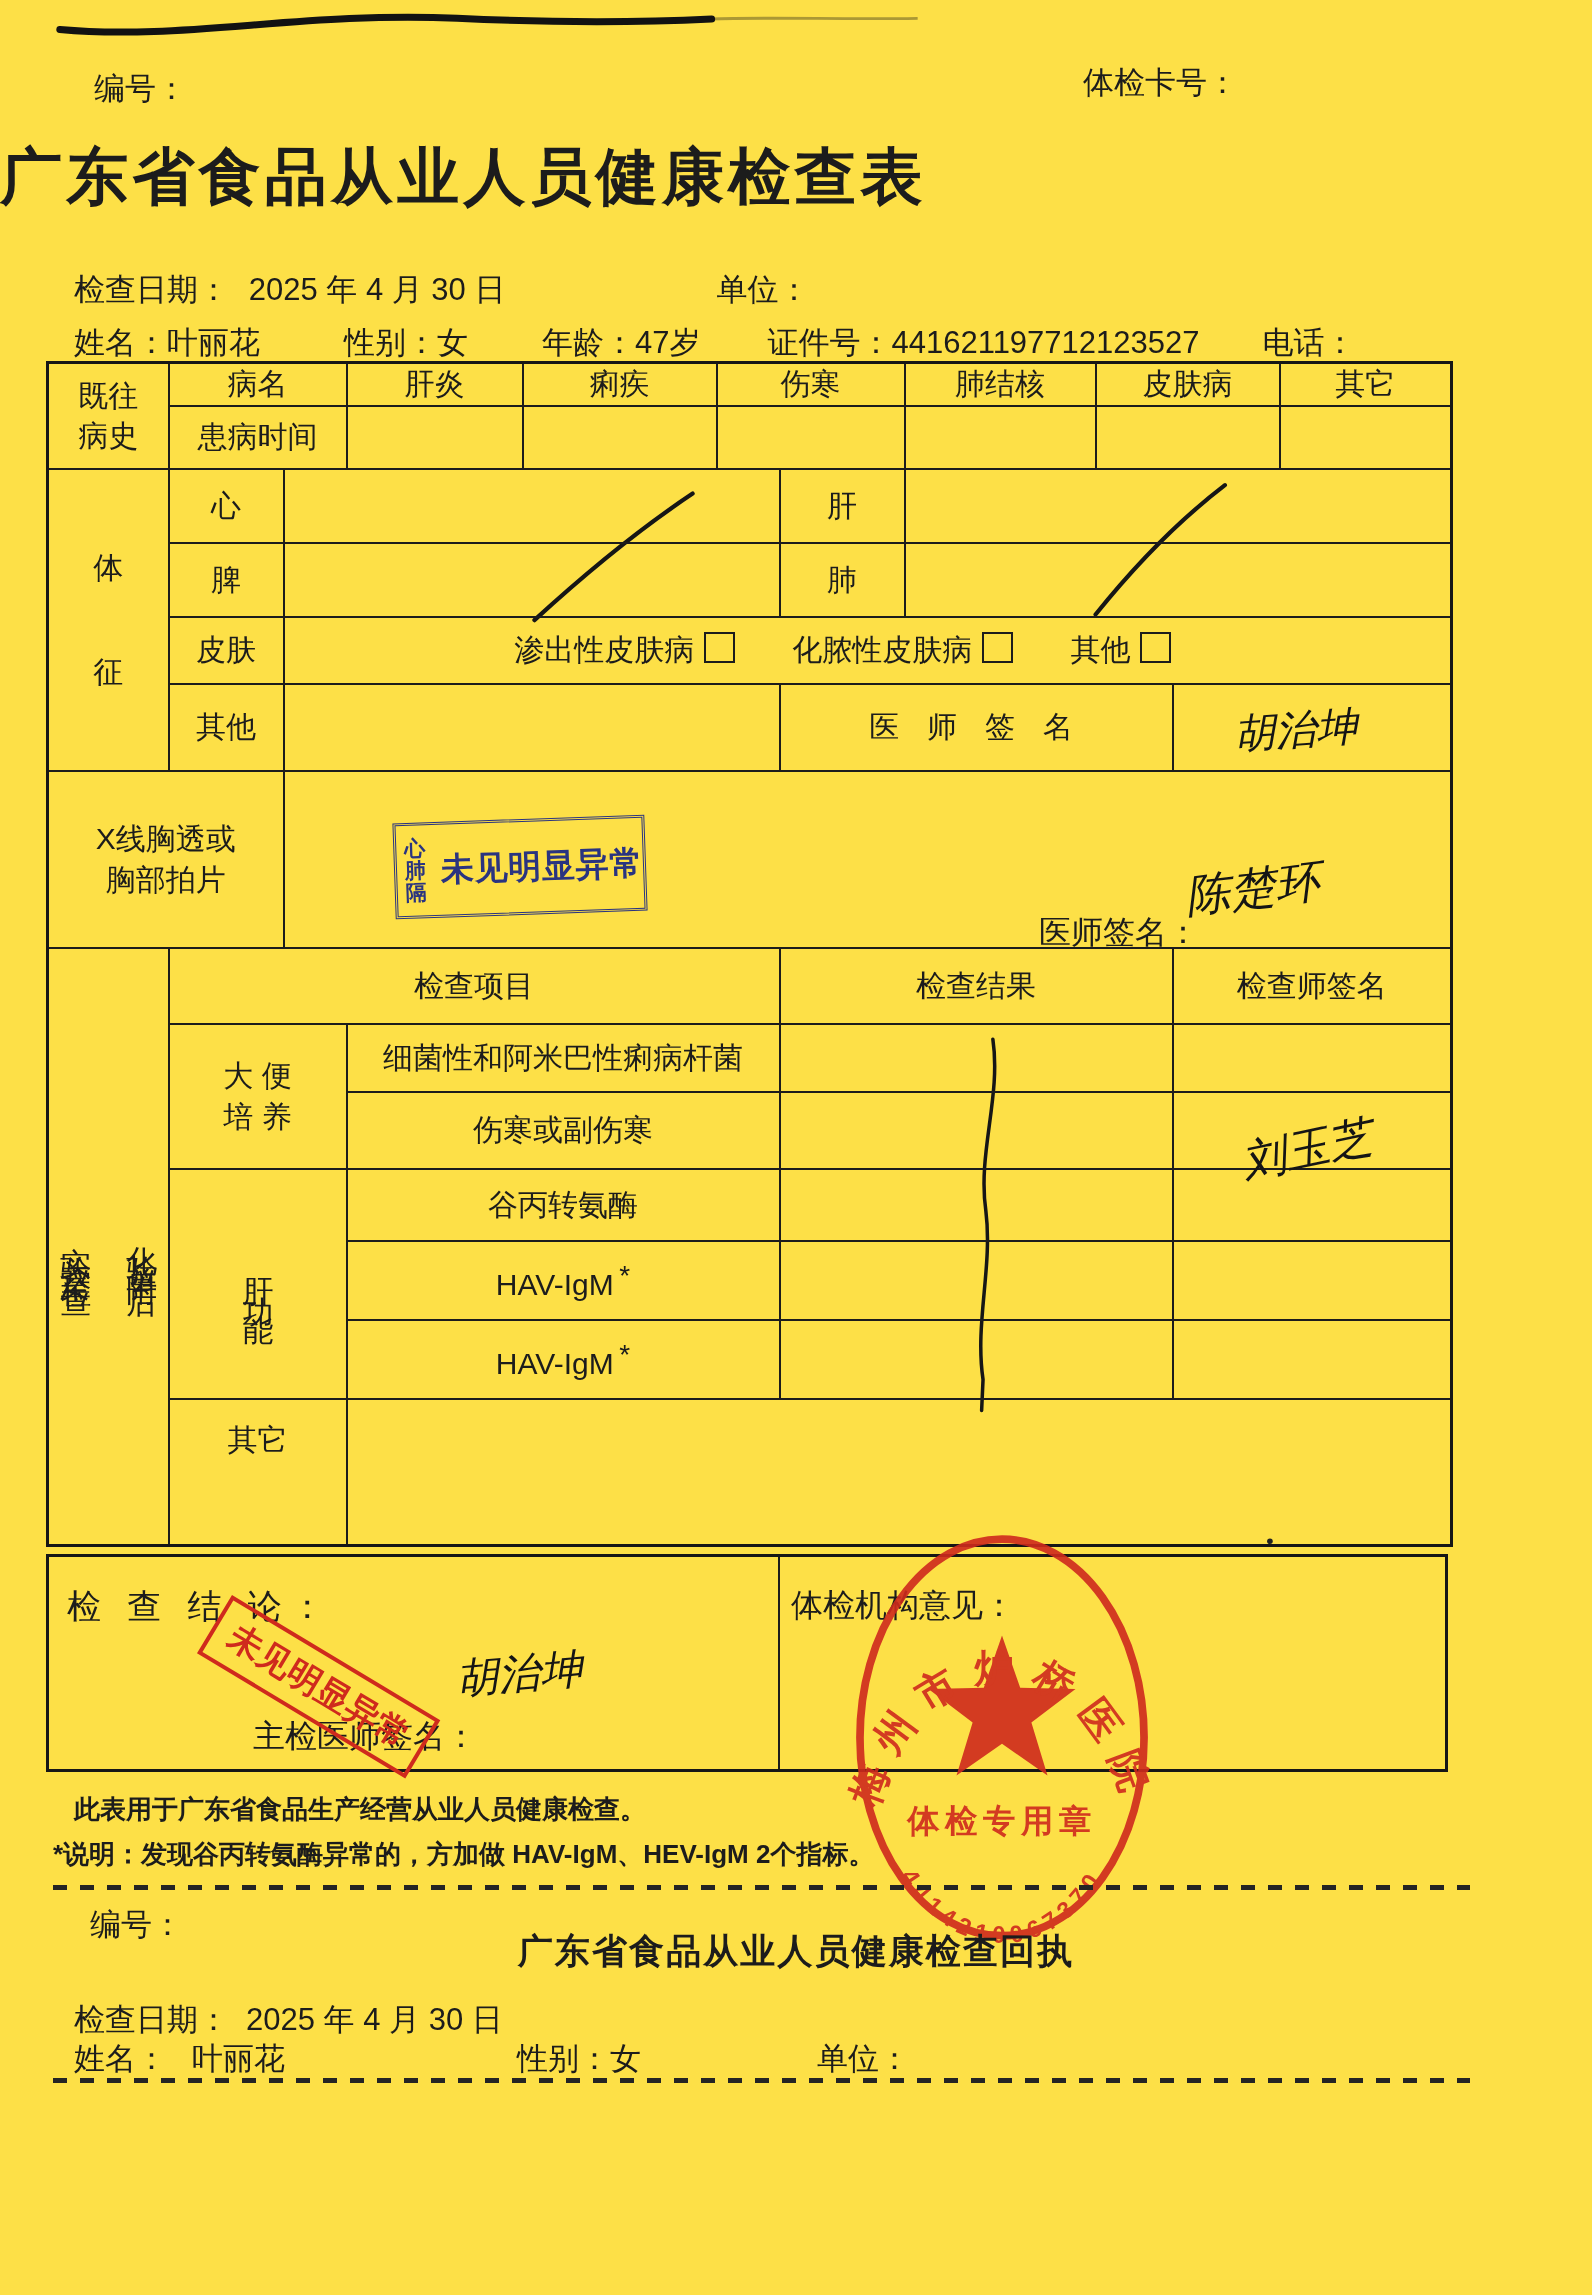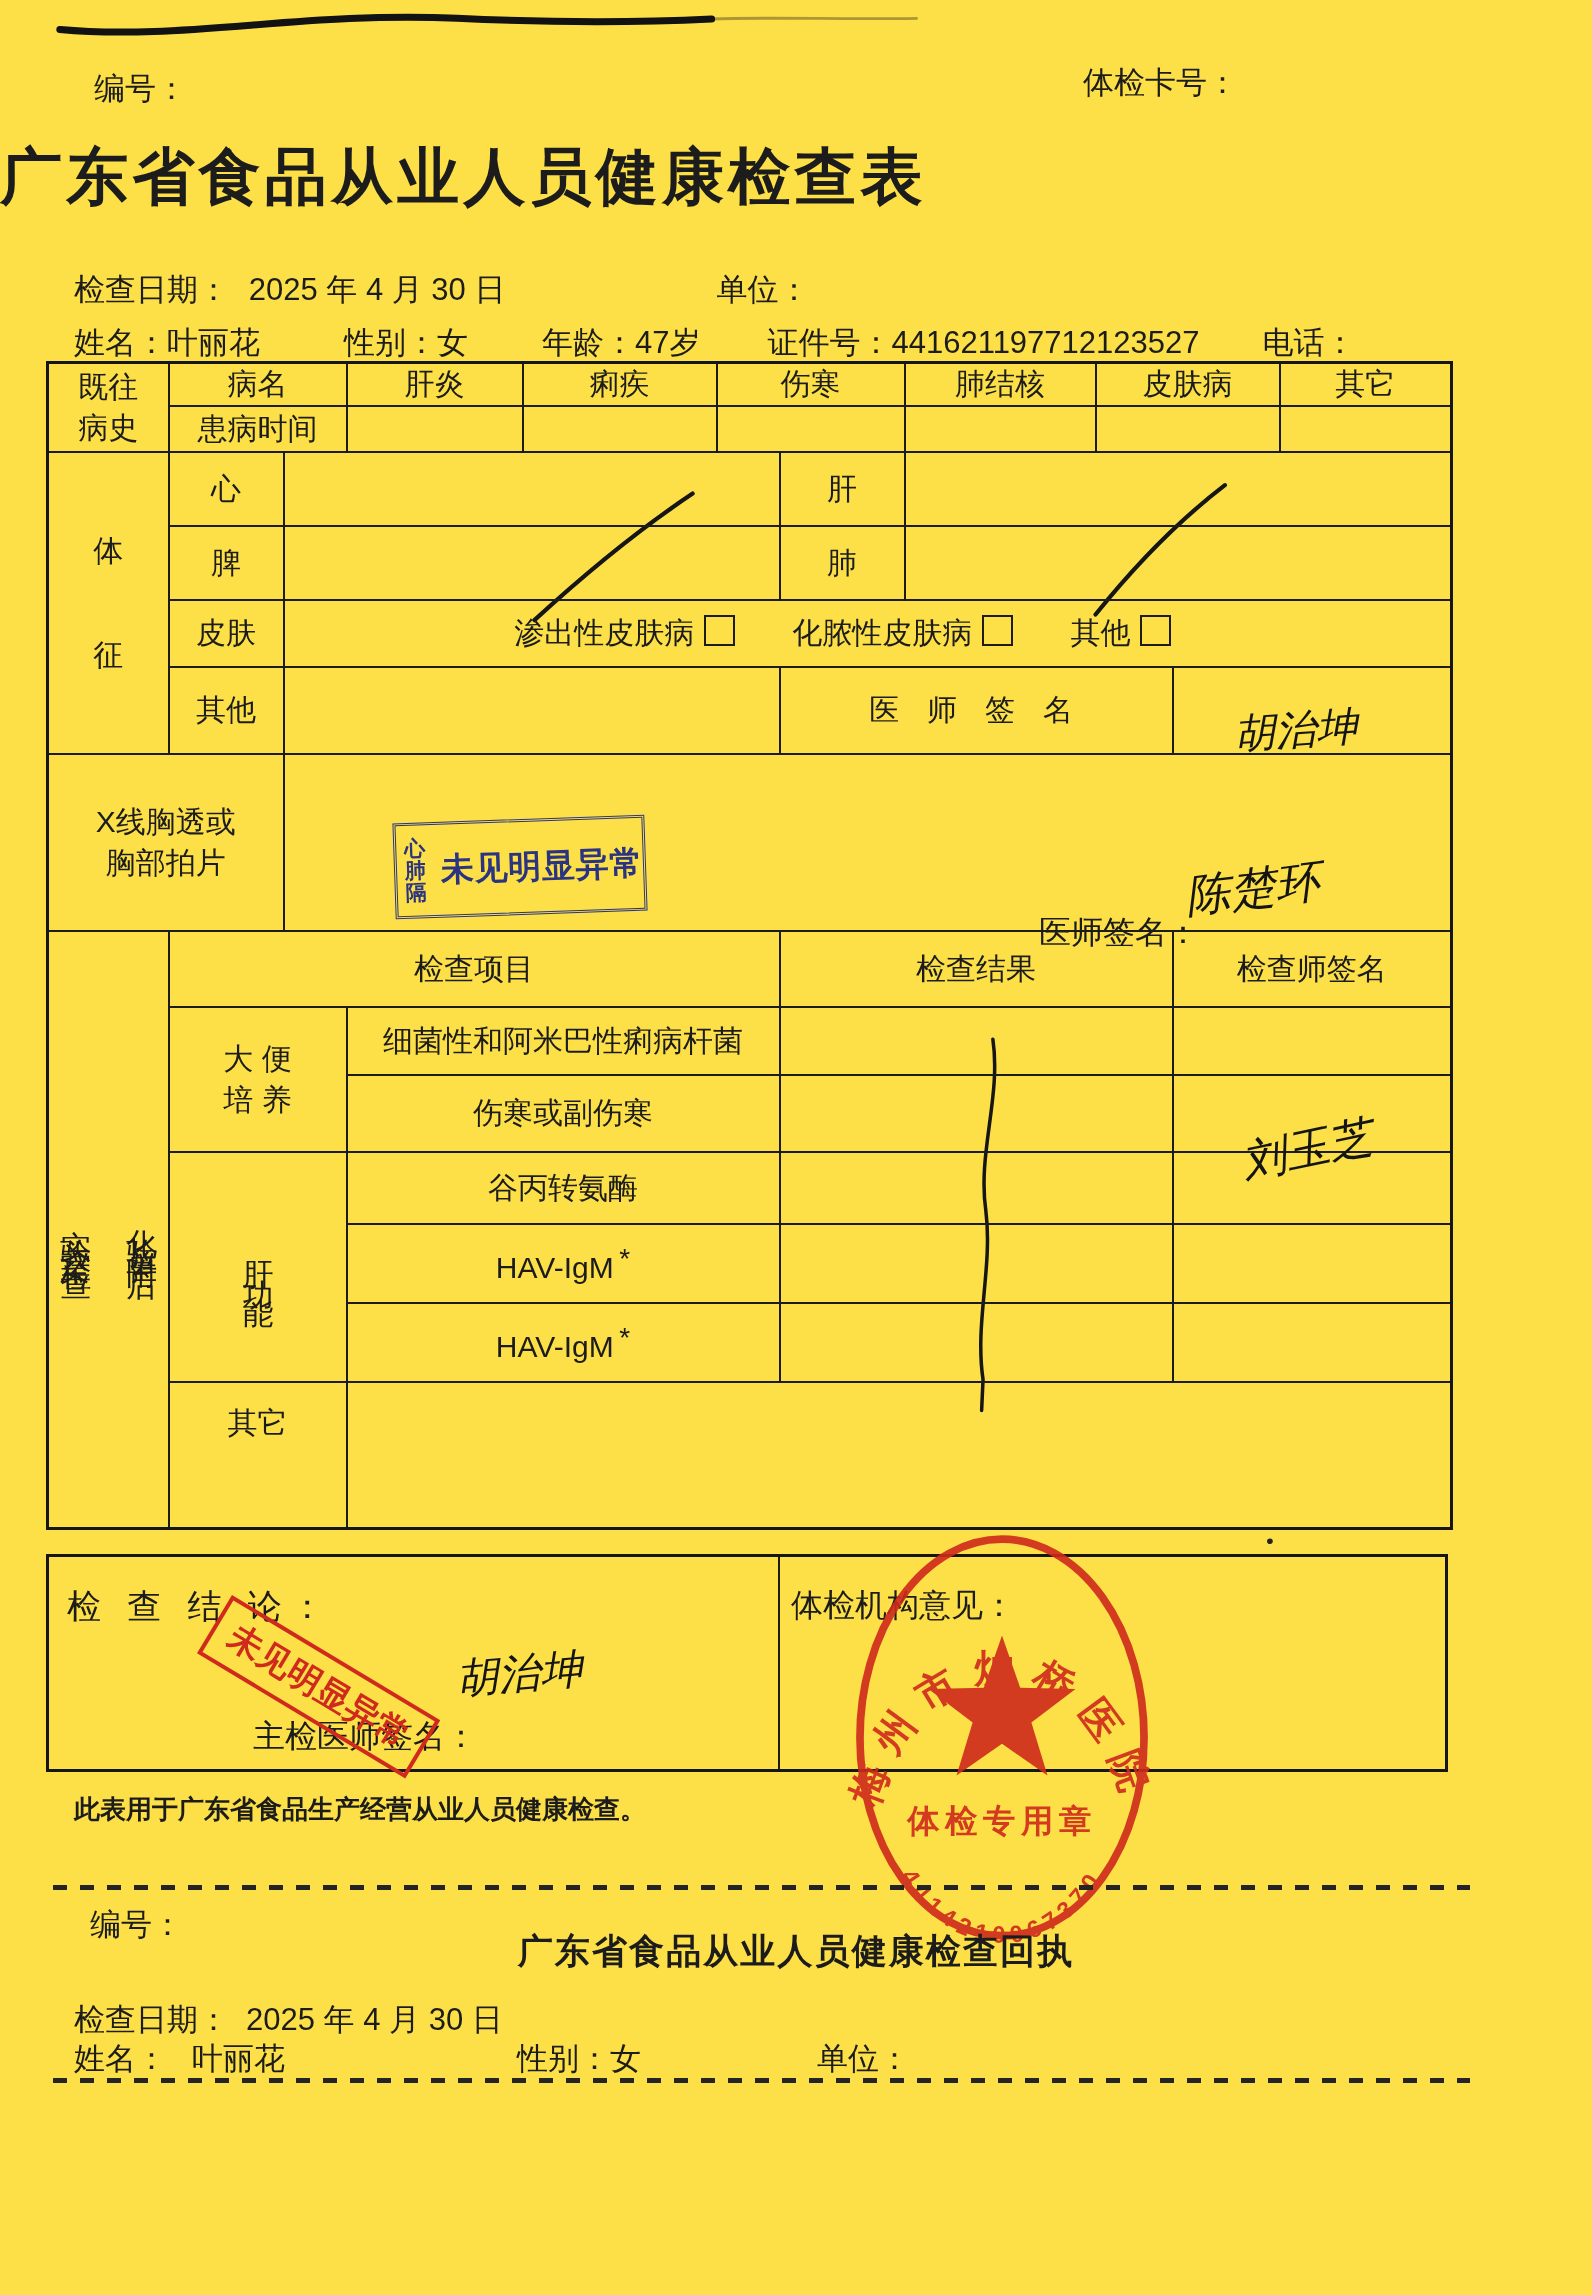--- a/index.html
+++ b/index.html
@@ -142,21 +142,21 @@
       </td>
       <td colspan="2">病名</td>
       <td>肝炎</td>
       <td>痢疾</td>
       <td colspan="2">伤寒</td>
       <td>肺结核</td>
       <td colspan="2">皮肤病</td>
       <td>其它</td>
     </tr>
 
-    <tr style="height:46px;margin-top:32px;">
+    <tr style="height:63px;margin-top:32px;">
       <td colspan="2">患病时间</td>
       <td></td>
       <td></td>
       <td colspan="2"></td>
       <td></td>
       <td colspan="2"></td>
       <td></td>
     </tr>
 
     <tr style="height:74px;">
@@ -291,20 +291,21 @@
       <textPath href="#topArc" startOffset="50%" text-anchor="middle">梅州市炉桥医院</textPath>
     </text>
     <text x="0" y="120" fill="#cf2a1d" font-size="46" font-weight="700" letter-spacing="8" text-anchor="middle" font-family="Liberation Sans, sans-serif">体检专用章</text>
     <text fill="#cf2a1d" font-size="34" font-weight="700" letter-spacing="9">
       <textPath href="#botArc" startOffset="50%" text-anchor="middle">4414210067370</textPath>
     </text>
   </svg>
 
 
   <div class="abs footer-note" style="left:74px; top:1792px;">此表用于广东省食品生产经营从业人员健康检查。</div>
+  <div class="abs footer-note" style="left:53px; top:1837px;">*说明：发现谷丙转氨酶异常的，方加做 HAV-IgM、HEV-IgM 2个指标。</div>
 
   <div class="abs dashed" style="left:53px; top:1885px; width:1417px;"></div>
 
   <div class="abs lbl" style="left:90px; top:1904px;">编号：</div>
   <div class="abs receipt-title">广东省食品从业人员健康检查回执</div>
 
   <div class="abs hdr-line" style="left:74px; top:1999px;">
     <span class="lbl">检查日期：</span>
     <span class="lbl" style="margin-left:17px;">2025 年 4 月 30 日</span>
   </div>

